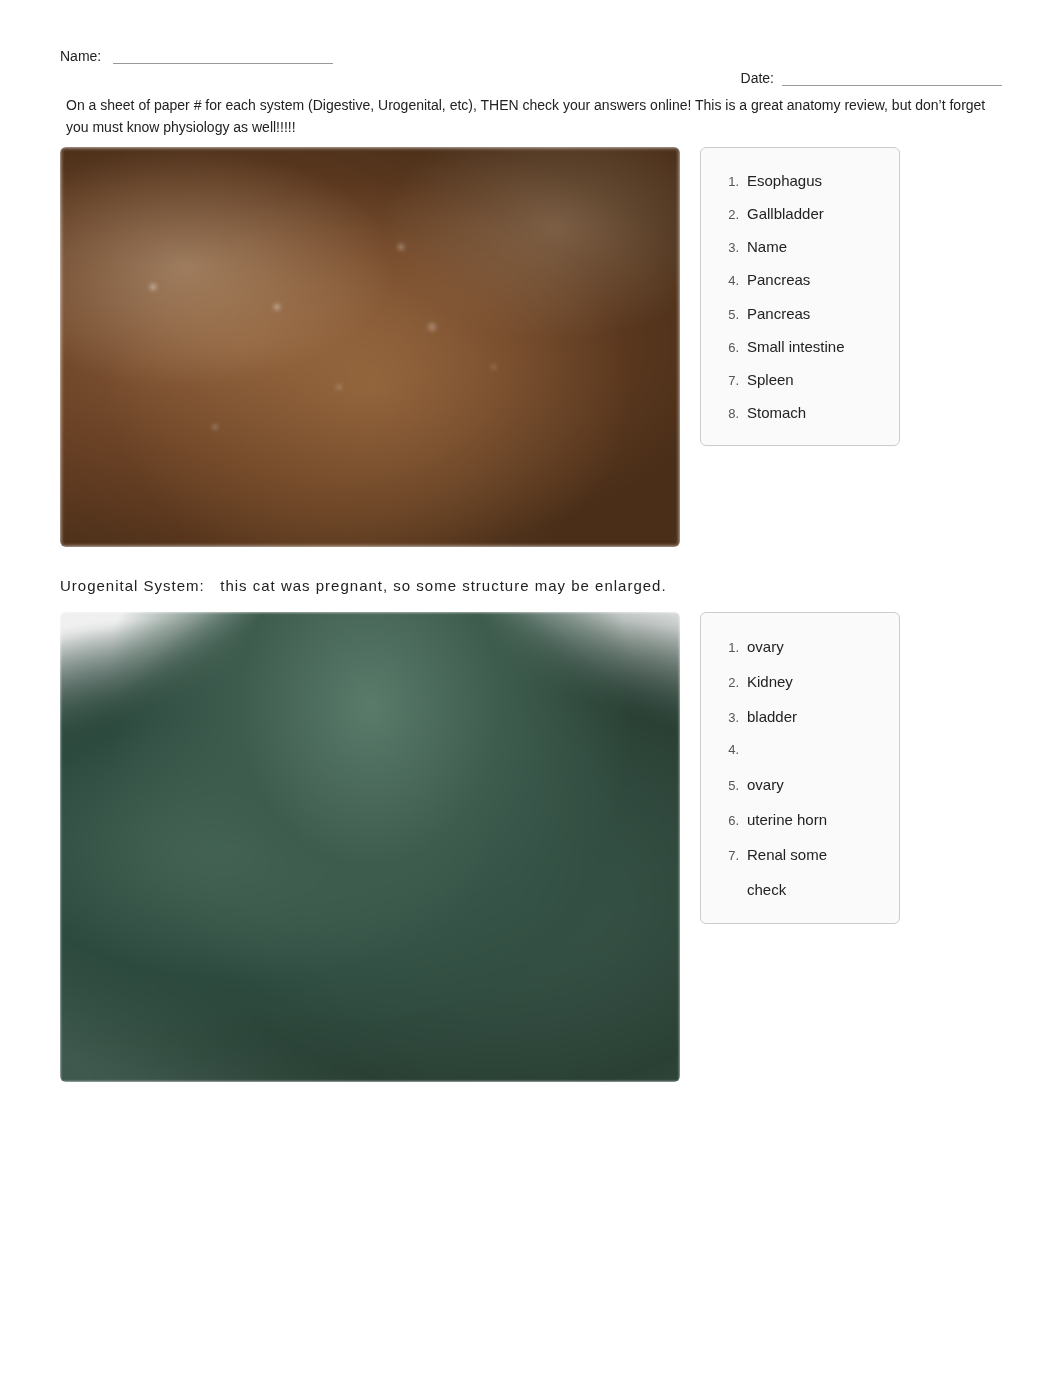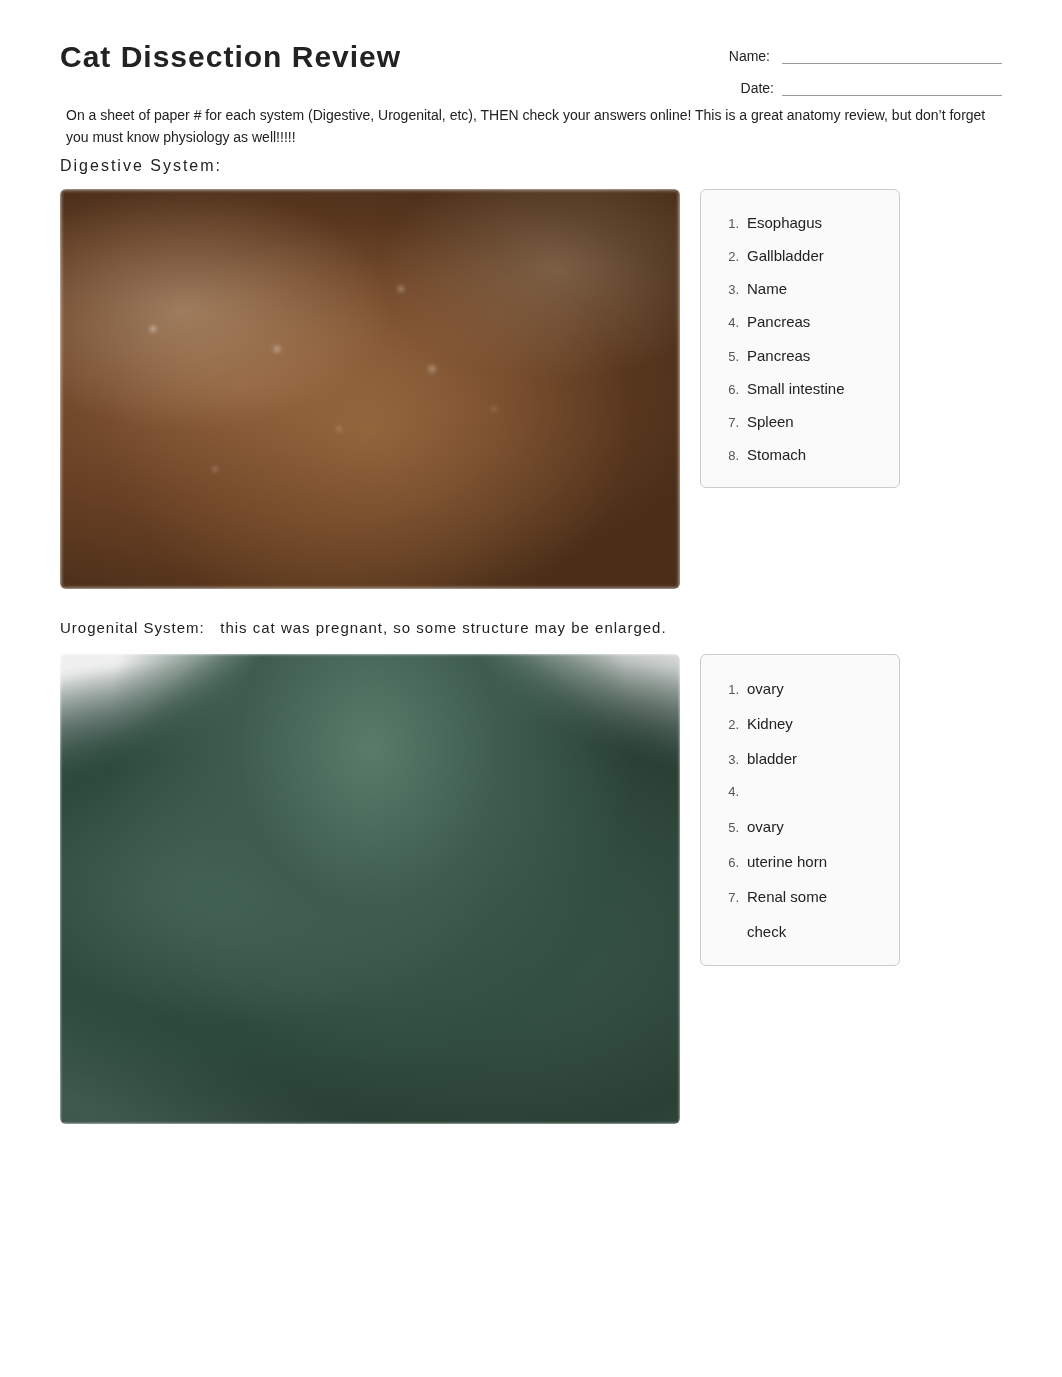--- a/index.html
+++ b/index.html
@@ -227,36 +227,34 @@
       font-size: 13px;
       color: #555;
       min-width: 18px;
       text-align: right;
     }
   </style>
 </head>
 <body>
 
 <div class="header-row">
-  <h1 class="page-title">Cat  Dissection  Review</h1>
   <div class="name-line">
     <span>Name:</span>
     <span class="underline"></span>
   </div>
 </div>
 
 <div class="date-line">
   <span>Date:</span>
   <span class="underline"></span>
 </div>
 
 <p class="instructions">On a sheet of paper # for each system (Digestive, Urogenital, etc), THEN check your answers online! This is a great anatomy review, but don’t forget you must know physiology as well!!!!!</p>
 
 <div class="section-block">
-  <div class="section-title">Digestive    System:</div>
   <div class="image-list-row">
     <div class="dissection-image">
       <div class="digestive-img-placeholder"></div>
     </div>
     <div class="numbered-list-box">
       <ol>
         <li>
           <span class="num">1.</span>
           <span>Esophagus</span>
         </li>

